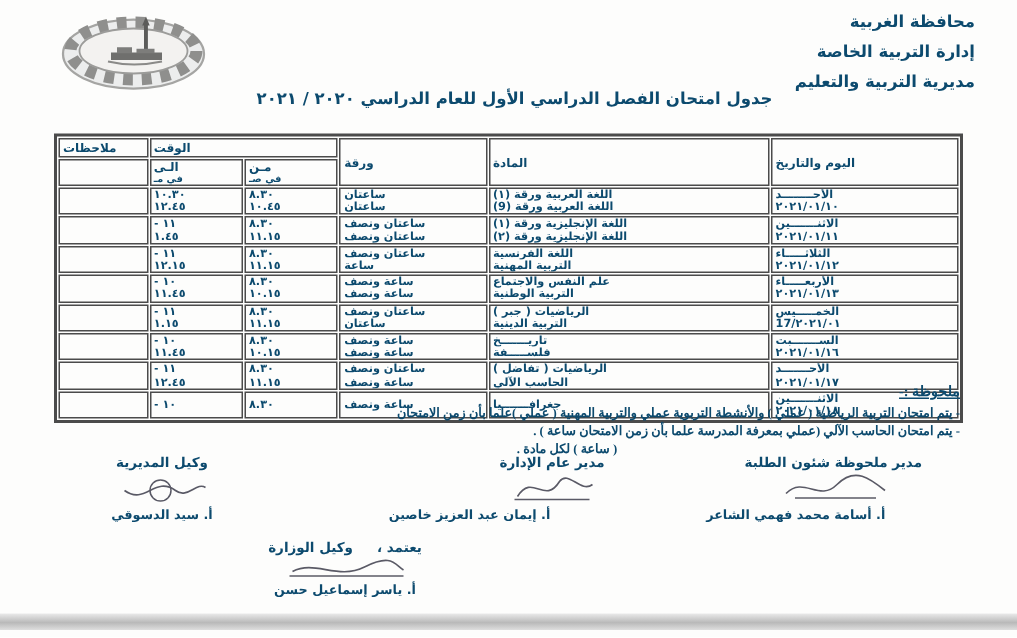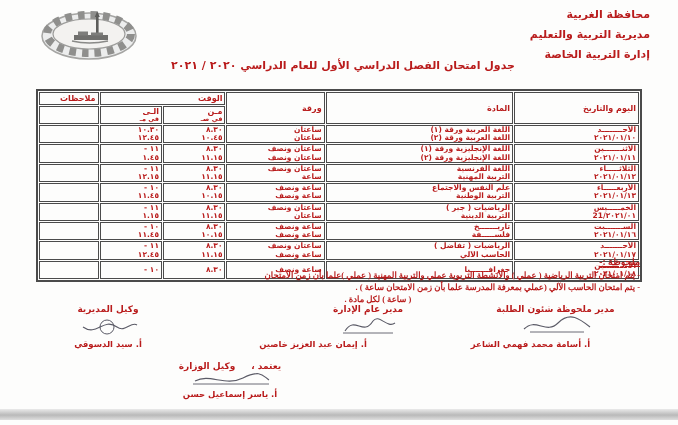--- a/index.html
+++ b/index.html
@@ -1,30 +1,30 @@
 <!DOCTYPE html>
 <html lang="ar" dir="rtl"><head>
 <meta charset="utf-8">
 <style>
   html,body{margin:0;padding:0;background:#fff;}
   .page{position:relative;width:678px;height:425px;background:#fdfdfc;overflow:hidden;
-        font-family:"DejaVu Sans",sans-serif;color:#b91c1c;direction:rtl;}
+        font-family:"DejaVu Sans",sans-serif;color:#0c4a6e;direction:rtl;}
   
   .letterhead{position:absolute;top:5px;right:28px;text-align:right;font-size:11px;
               font-weight:bold;line-height:20px;}
   .logo{position:absolute;top:8px;left:34px;width:110px;height:56px;}
   .doc-title{position:absolute;top:59px;left:8px;right:0;text-align:center;
              font-size:11px;font-weight:bold;}
   .doc-subtitle{position:absolute;top:76px;left:0;right:55px;text-align:center;
                 font-size:10px;font-weight:bold;}
   
   .table-frame{position:absolute;top:89px;right:36px;left:36px;border:2px solid #4b4b4b;
                padding:0;}
   table{width:100%;border-collapse:separate;border-spacing:1.5px;table-layout:fixed;}
-  th,td{border:1px solid #4b4b4b;font-weight:bold;text-align:right;vertical-align:middle;
+  th,td{border:1px solid #4b4b4b;font-weight:bold;text-align:left;vertical-align:middle;
         padding:0 2px;}
   th{font-size:8px;line-height:9px;}
   th .subhead{font-size:6.5px;line-height:7px;}
   td{font-size:7.5px;}
   td div{line-height:8.2px;white-space:nowrap;overflow:hidden;}
   .h-row1 th{height:11px;}
   .h-row2 th{height:14px;}
   tbody td{height:16px;}
   
   .notes{position:absolute;top:256px;right:38px;left:36px;text-align:right;
@@ -62,22 +62,22 @@
       <polygon points="63.3,3 60.8,9 65.8,9" fill="#5c5c5a"></polygon>
       <rect x="40" y="27" width="34" height="5" fill="#6f6f6d"></rect>
       <rect x="44" y="23.5" width="10" height="4" fill="#7d7d7b"></rect>
       <rect x="57" y="24.5" width="12" height="3" fill="#7d7d7b"></rect>
       <path d="M38 33 Q55 37 74 33" fill="none" stroke="#8a8a88" stroke-width="1.4"></path>
     </svg>
   </div>
 
   <div class="letterhead">
     <div>محافظة الغربية</div>
+    <div>إدارة التربية الخاصة</div>
     <div>مديرية التربية والتعليم</div>
-    <div>إدارة التربية الخاصة</div>
   </div>
 
   <div class="doc-title">جدول امتحان الفصل الدراسي الأول للعام الدراسي ٢٠٢٠ / ٢٠٢١</div>
 
   <div class="table-frame">
   <table>
     <colgroup>
       <col style="width:21%">
           <col style="width:31.5%">
           <col style="width:16.5%">
@@ -106,21 +106,21 @@
       </tr>
     </thead>
     <tbody>
       <tr>
         <td>
               <div>الأحــــــــد</div>
               <div>٢٠٢١/٠١/١٠</div>
             </td>
         <td>
               <div>اللغة العربية ورقة (١)</div>
-              <div>اللغة العربية ورقة (٢)</div>
+              <div>اللغة العربية ورقة (9)</div>
             </td>
         <td>
               <div>ساعتان</div>
               <div>ساعتان</div>
             </td>
         <td>
               <div>٨.٣٠</div>
               <div>١٠.٤٥</div>
             </td>
         <td>
@@ -194,21 +194,21 @@
             </td>
         <td>
               <div>١٠ -</div>
               <div>١١.٤٥</div>
             </td>
         <td></td>
       </tr>
       <tr>
         <td>
               <div>الخمـــــيس</div>
-              <div>٢٠٢١/٠١/21</div>
+              <div>٢٠٢١/٠١/17</div>
             </td>
         <td>
               <div>الرياضيات ( جبر )</div>
               <div>التربية الدينية</div>
             </td>
         <td>
               <div>ساعتان ونصف</div>
               <div>ساعتان</div>
             </td>
         <td>

